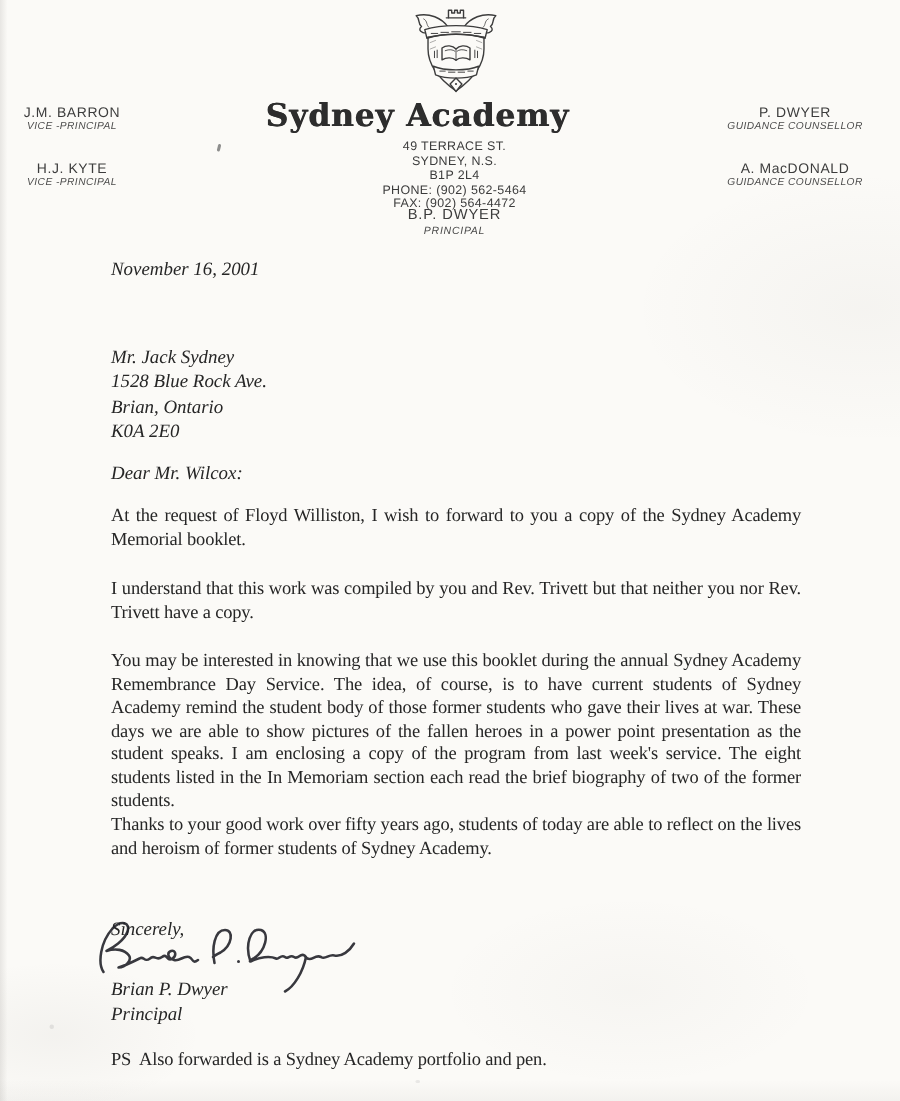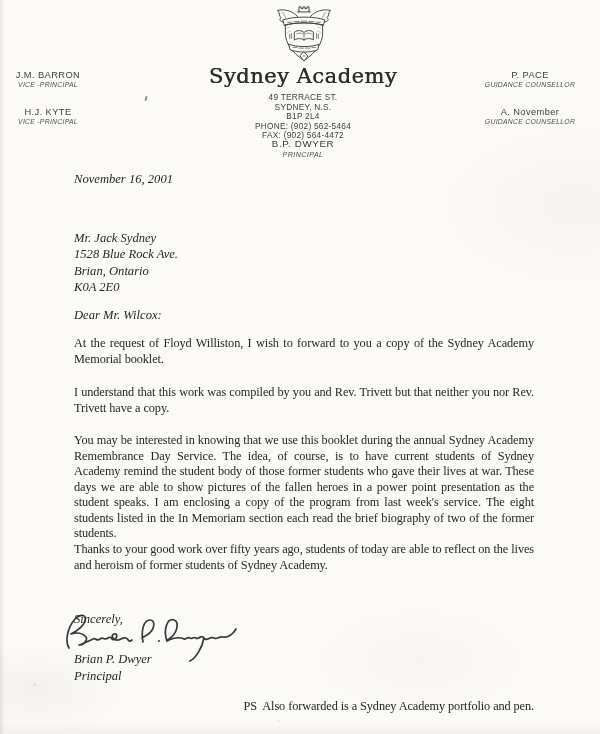--- a/index.html
+++ b/index.html
@@ -10,22 +10,22 @@
       radial-gradient(140px 70px at 6% 94%, rgba(100,95,85,.05), transparent 70%),
       radial-gradient(220px 130px at 96% 28%, rgba(110,105,95,.045), transparent 70%),
       radial-gradient(180px 90px at 70% 90%, rgba(110,105,95,.035), transparent 70%),
       linear-gradient(90deg, rgba(90,85,80,.12), rgba(90,85,80,0) 5px),
       linear-gradient(0deg, rgba(90,85,80,.05), rgba(90,85,80,0) 14px),
       #fbfaf7;
   }
   
   .crest{position:absolute;left:268px;top:4px;width:72px;height:66px;}
   .school-name{
-    position:absolute;left:177px;top:64px;width:252px;text-align:center;
-    font-family:"DejaVu Serif",serif;font-weight:400;font-size:21px;
+    position:absolute;left:177px;top:64px;width:252px;text-align:left;
+    font-family:"DejaVu Serif",serif;font-weight:700;font-size:21px;
     letter-spacing:.5px;color:#2d2d2d;text-shadow:.4px 0 0 #2d2d2d;
   }
   .lh-addr{
     position:absolute;left:177px;top:93px;width:252px;text-align:center;
     font-family:"Liberation Sans",sans-serif;font-size:8.3px;line-height:9.6px;
     letter-spacing:.25px;color:#3c3c3c;
   }
   .lh-principal{position:absolute;left:177px;top:138px;width:252px;text-align:center;
     font-family:"Liberation Sans",sans-serif;color:#3c3c3c;}
   .lh-principal .nm{font-size:9.8px;letter-spacing:.6px;}
@@ -38,21 +38,21 @@
   .s-row1{top:70px;} .s-row2{top:107px;}
   
   .txt{position:absolute;left:74px;font-size:12.6px;color:#262626;font-style:italic;}
   .para{
     position:absolute;left:74px;width:460px;margin:0;
     font-size:12.3px;line-height:15.5px;letter-spacing:-.1px;
     text-align:justify;color:#262626;
   }
   .recipient{line-height:16.4px;}
   .signed{line-height:16.5px;}
-  .ps{text-align:right;white-space:pre-wrap;}
+  .ps{text-align:left;white-space:pre-wrap;}
   .sig{position:absolute;left:63px;top:608px;width:182px;height:58px;}
   
   .spk{position:absolute;background:#6a6a6a;border-radius:2px;}
   .spk1{left:145px;top:96px;width:2px;height:5px;transform:rotate(14deg);opacity:.75;}
   .spk2{left:33px;top:683px;width:3px;height:3px;opacity:.14;}
   .spk3{left:277px;top:720px;width:3px;height:2px;opacity:.12;}
 </style>
 </head>
 <body>
 
@@ -105,25 +105,25 @@
 
     <div class="staff l s-row1">
       <div class="nm">J.M. BARRON</div>
       <div class="tt">VICE -PRINCIPAL</div>
     </div>
     <div class="staff l s-row2">
       <div class="nm">H.J. KYTE</div>
       <div class="tt">VICE -PRINCIPAL</div>
     </div>
     <div class="staff r s-row1">
-      <div class="nm">P. PACE</div>
+      <div class="nm">P. DWYER</div>
       <div class="tt">GUIDANCE COUNSELLOR</div>
     </div>
     <div class="staff r s-row2">
-      <div class="nm">A. November</div>
+      <div class="nm">A. MacDONALD</div>
       <div class="tt">GUIDANCE COUNSELLOR</div>
     </div>
   </div>
 
   <div class="txt" style="top:172px;">November 16, 2001</div>
 
   <div class="txt recipient" style="top:230px;">
     <div>Mr. Jack Sydney</div>
     <div>1528 Blue Rock Ave.</div>
     <div>Brian, Ontario</div>

